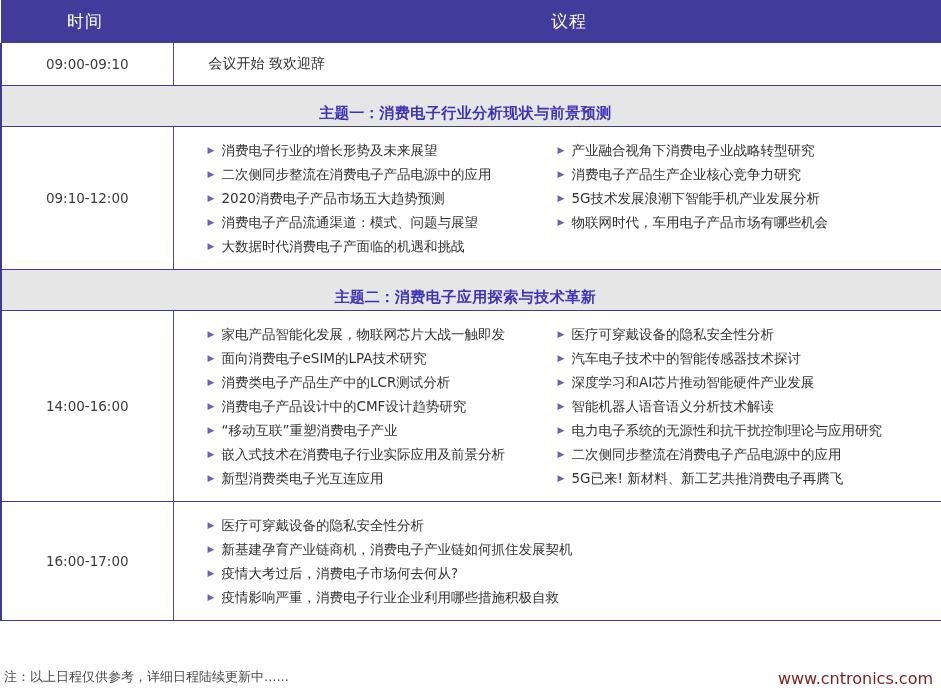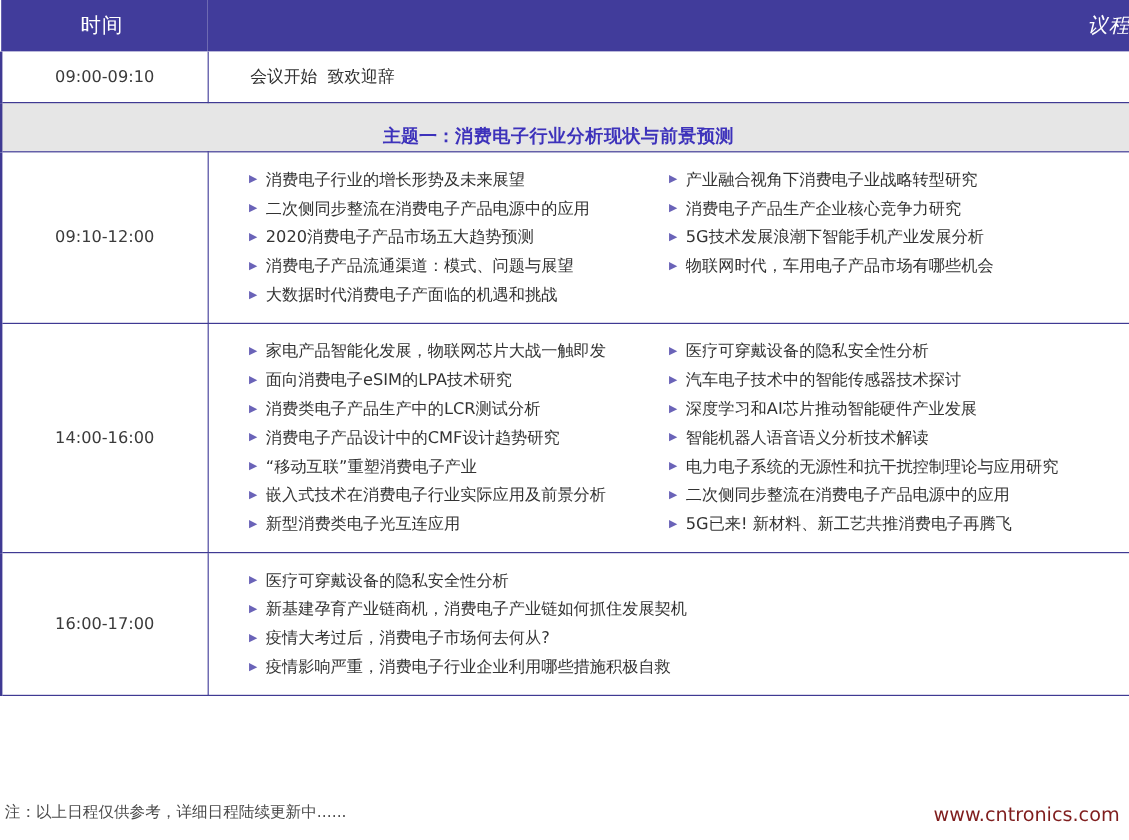--- a/index.html
+++ b/index.html
@@ -32,21 +32,21 @@
     color: #ffffff;
     font-size: 17px;
     font-weight: normal;
     height: 43px;
     padding: 0;
     border: none;
     vertical-align: middle;
     letter-spacing: 1px;
   }
   th.head-time { text-align: left; padding-left: 66px; }
-  th.head-agenda { text-align: right; padding-left: 23px; font-style: italic; }
+  th.head-agenda { text-align: center; padding-left: 23px; }
 
   
   td.time-cell {
     border-left: 2px solid #3f3a93;
     border-right: 1px solid #4e49a0;
     border-bottom: 1px solid #3f3a93;
     text-align: center;
     font-size: 13.5px;
     color: #3b3b3b;
     background: #ffffff;
@@ -58,21 +58,20 @@
     border-bottom: 1px solid #3f3a93;
     background: #ffffff;
     vertical-align: middle;
     padding: 0;
   }
   tr.simple-row { height: 42px; }
   .simple-text {
     font-size: 14px;
     color: #2f2f2f;
     padding-left: 35px;
-    font-family: Liberation Mono, monospace;
   }
 
   
   tr.theme-row { height: 41px; }
   td.theme-band {
     background: #e6e6e6;
     border-left: 2px solid #3f3a93;
     border-right: 2px solid #3f3a93;
     border-top: 1px solid #3f3a93;
     border-bottom: 1px solid #3f3a93;
@@ -219,20 +218,25 @@
                 </div>
               <div class="item">
                   <span class="bullet">▶</span>
                   <span class="item-text">物联网时代，车用电子产品市场有哪些机会</span>
                 </div>
             </div>
           </div>
         </td>
       </tr>
 
+      <tr class="theme-row">
+        <td class="theme-band" colspan="2">
+          <span class="theme-title"><span class="sep">主题二：</span><span>消费电子应用探索与技术革新</span></span>
+        </td>
+      </tr>
 
       <tr>
         <td class="time-cell">14:00-16:00</td>
         <td class="agenda-cell">
           <div class="cols">
             <div class="col col-left">
               <div class="item">
                   <span class="bullet">▶</span>
                   <span class="item-text">家电产品智能化发展，物联网芯片大战一触即发</span>
                 </div>

